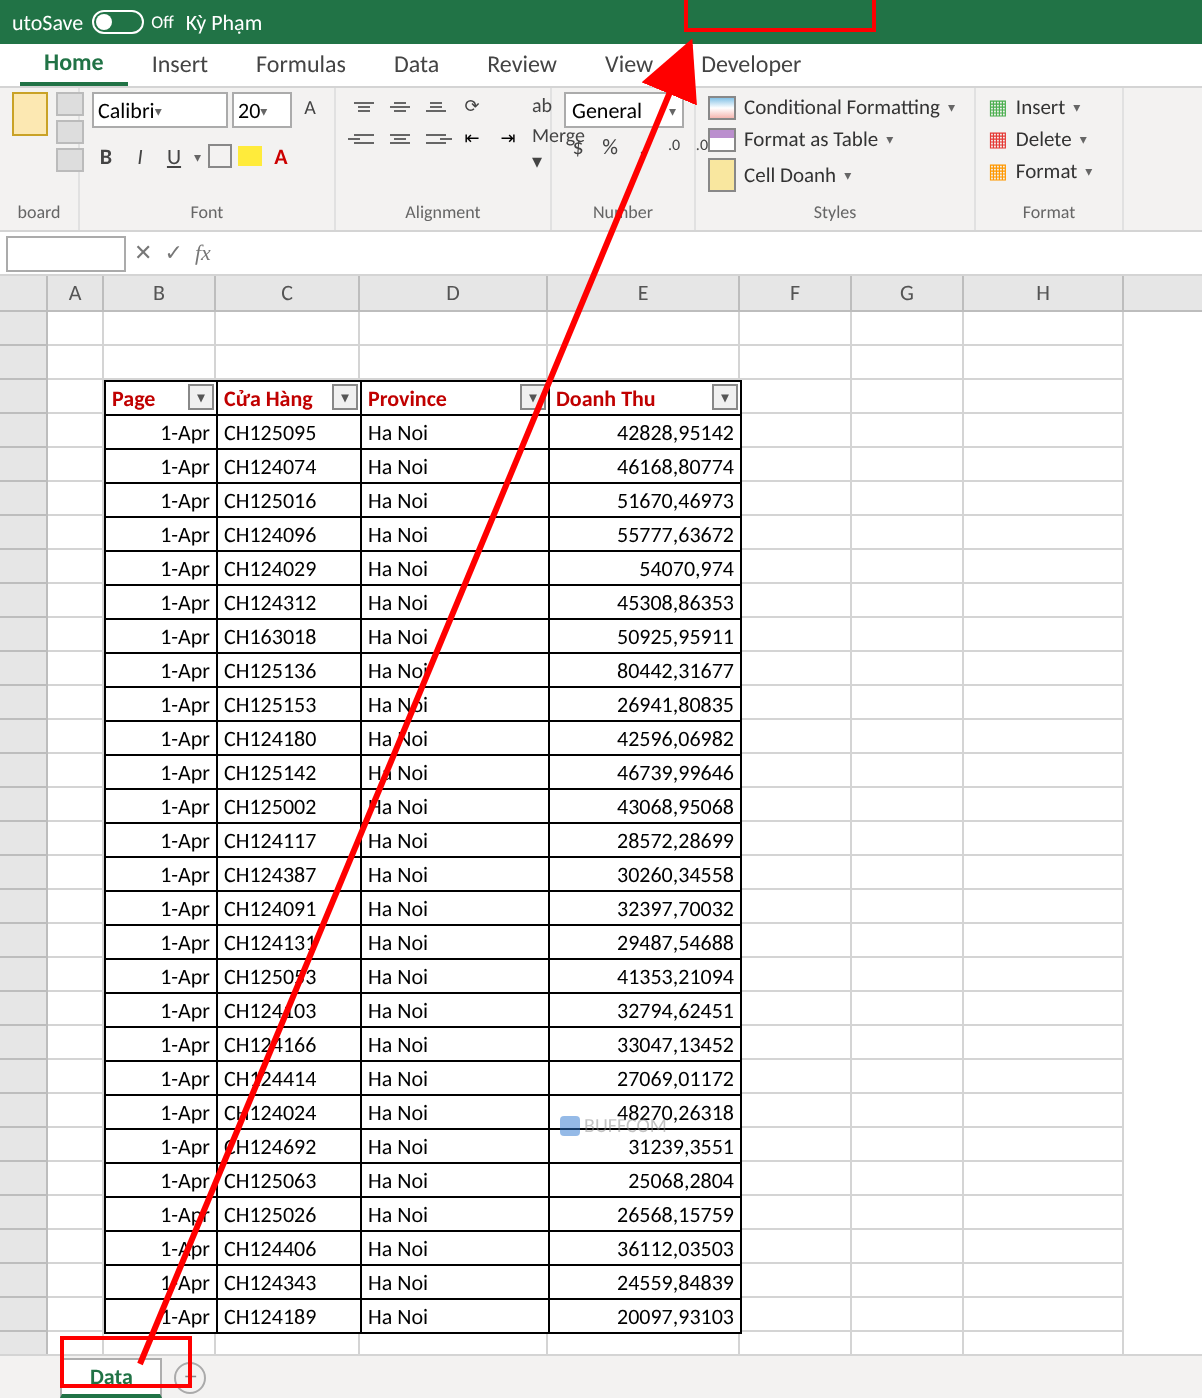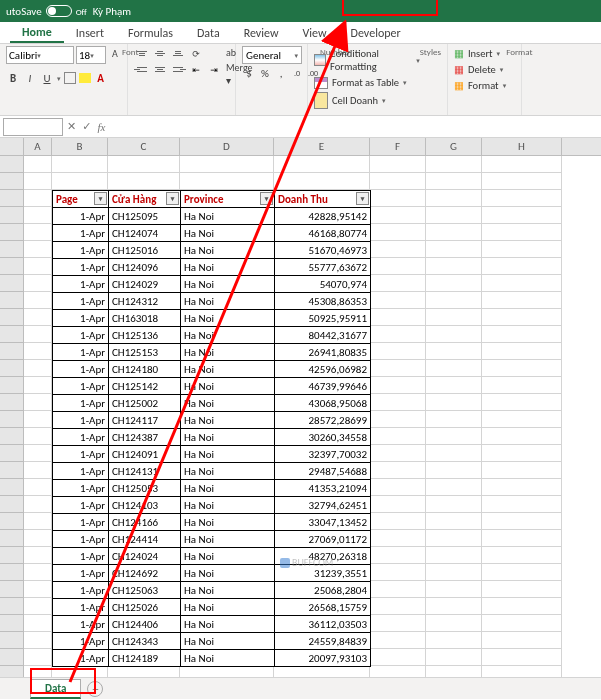--- a/index.html
+++ b/index.html
@@ -13,21 +13,21 @@
 .title-center { flex: 1; text-align: center; }
 .title-right { padding-right: 10px; text-align: center; }
 
 
 .tabs { height: 22px; background: #fff; border-bottom: 1px solid #d4d4d4; display: flex; align-items: stretch; padding-left: 10px; }
 .tab { padding: 0 12px; display: flex; align-items: center; font-size: 12px; color: #444; cursor: pointer; }
 .tab.active { color: #217346; border-bottom: 2px solid #217346; font-weight: 600; }
 
 
 .ribbon { height: 72px; background: #f3f2f1; border-bottom: 1px solid #d4d4d4; display: flex; }
-.group { border-right: 1px solid #e1e1e1; padding: 2px 6px; display: flex; justify-content: space-between; }
+.group { border-right: 1px solid #e1e1e1; padding: 2px 6px; display: flex; flex-direction: column; justify-content: space-between; }
 .group-label { font-size: 9px; color: #666; text-align: center; padding-bottom: 1px; }
 .group-body { flex: 1; display: flex; align-items: flex-start; gap: 4px; }
 
 
 .clip-big { width: 22px; height: 40px; display: flex; flex-direction: column; align-items: center; }
 .icon-paste { width: 18px; height: 22px; background: #fce8b2; border: 1px solid #c9a227; }
 .clip-small { display: flex; flex-direction: column; gap: 2px; }
 .small-icon { width: 14px; height: 12px; background: #ddd; border: 1px solid #bbb; }
 
 
@@ -126,30 +126,43 @@
   <div class="tab active">Home</div>
   <div class="tab">Insert</div>
   <div class="tab">Formulas</div>
   <div class="tab">Data</div>
   <div class="tab">Review</div>
   <div class="tab">View</div>
   <div class="tab">Developer</div>
 </div>
 
 <div class="ribbon">
+  <div class="group" style="width:40px">
+    <div class="group-body">
+      <div class="clip-big">
+          <div class="icon-paste"></div>
+        </div>
+      <div class="clip-small">
+        <div class="small-icon"></div>
+        <div class="small-icon"></div>
+        <div class="small-icon"></div>
+      </div>
+    </div>
+    <div class="group-label">board</div>
+  </div>
 
   <div class="group" style="width:128px">
     <div class="group-body" style="flex-direction:column;align-items:flex-start;">
       <div class="font-top">
         <div class="font-sel" style="width:68px">
             <span>Calibri</span>
             <span class="dropdown-arrow"> ▾</span>
           </div>
         <div class="font-sel" style="width:30px">
-            <span>18</span>
+            <span>20</span>
             <span class="dropdown-arrow"> ▾</span>
           </div>
         <div class="font-btn" style="font-size:10px">A</div>
       </div>
       <div class="font-row">
         <div class="font-btn b">B</div>
         <div class="font-btn i">I</div>
         <div class="font-btn u">U</div>
         <span class="dropdown-arrow">▾</span>
         <div class="font-btn" style="border:1px solid #888;width:12px;height:12px"></div>

